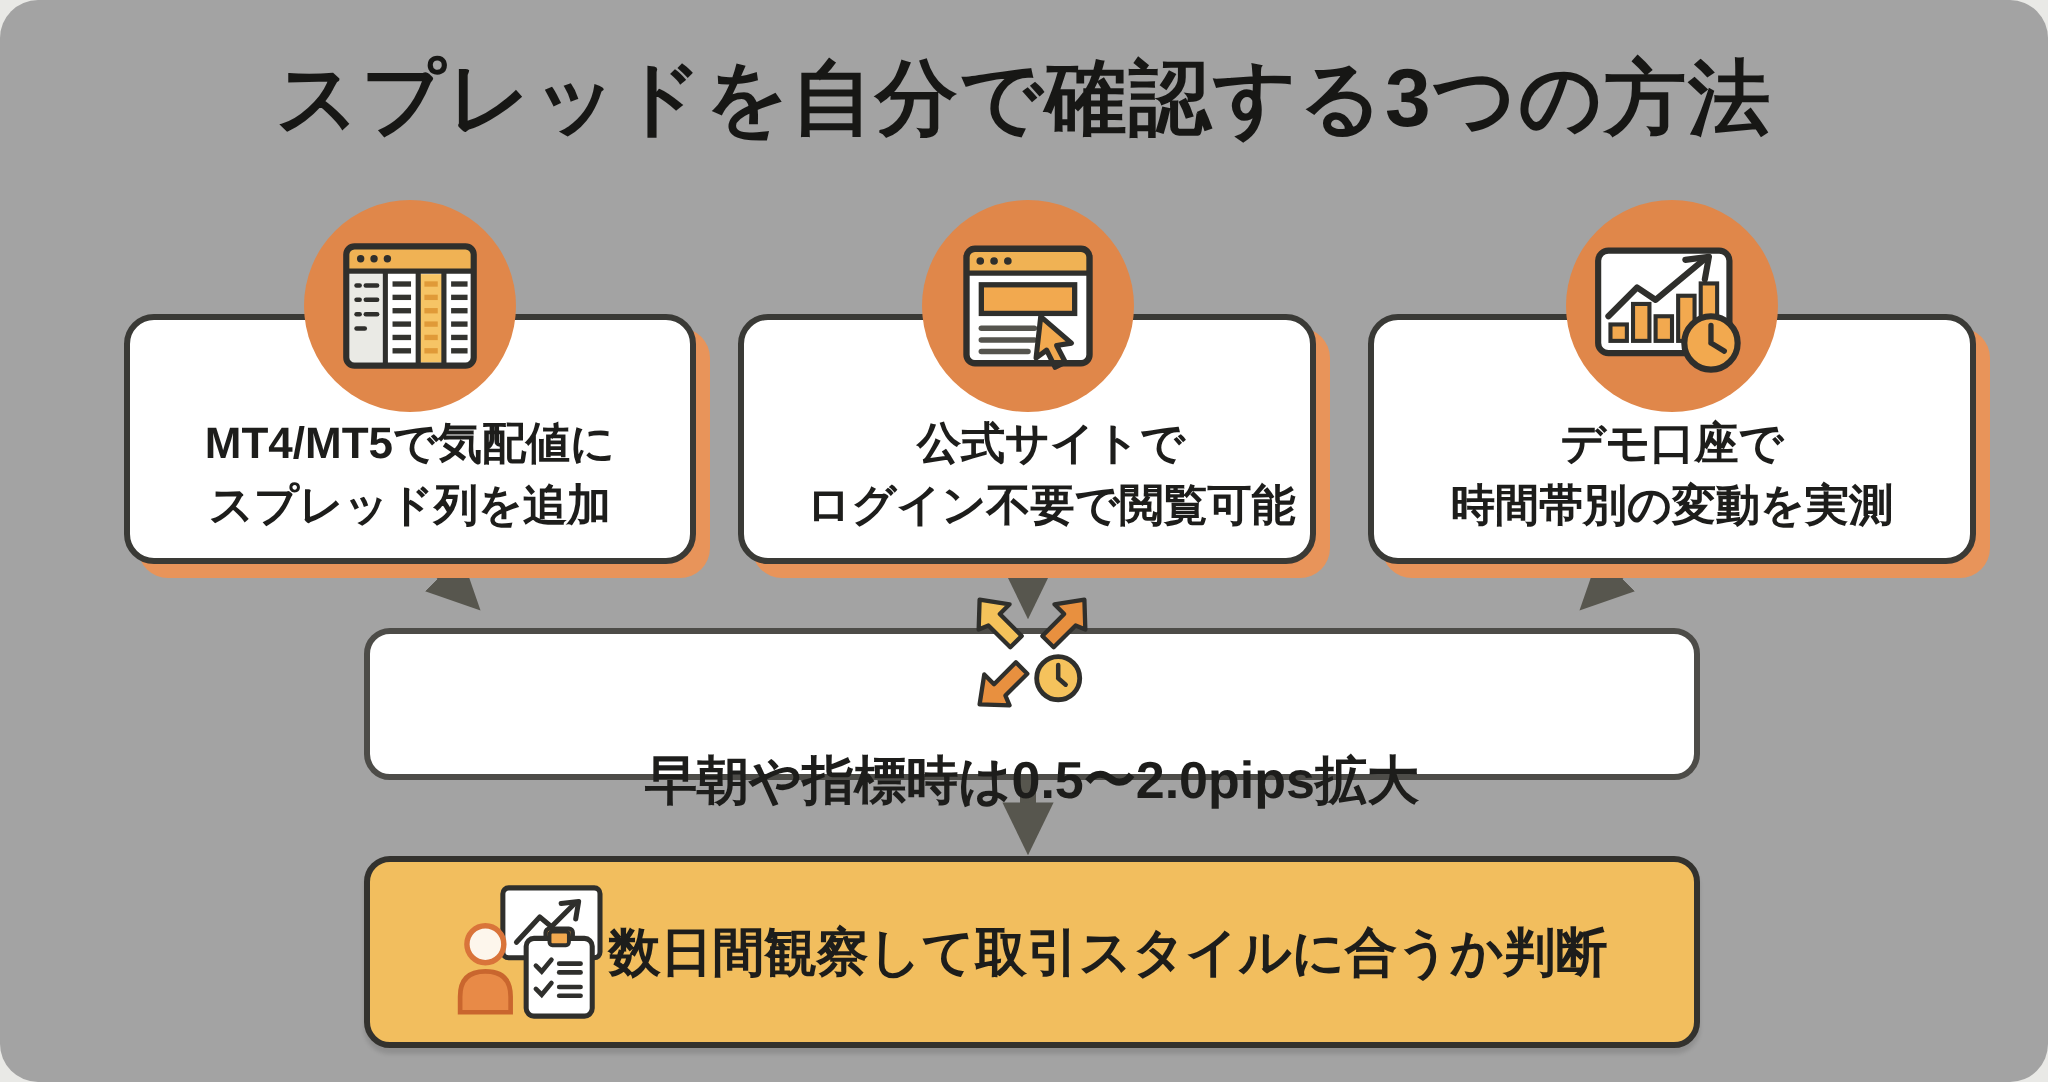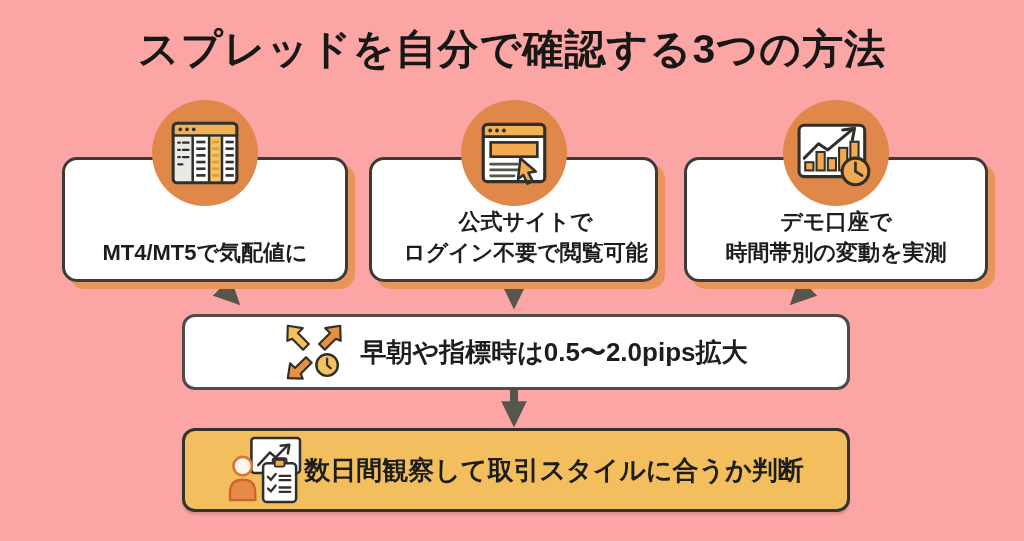--- a/index.html
+++ b/index.html
@@ -3,23 +3,24 @@
 <meta charset="utf-8">
 <style>
   html,body{margin:0;padding:0;}
   body{
     font-family:"Liberation Sans","DejaVu Sans",sans-serif;
     background:#e9e9e6;
   }
   .canvas{
     position:relative;
     width:1024px;height:541px;
-    background:#fca5a5;
+    background:#a3a3a3;
     overflow:hidden;
     color:#1D1D1B;
+    border-radius:19px;
   }
   .page-title{
     position:absolute;top:22px;left:0;width:100%;
     text-align:center;
     font-size:41px;font-weight:800;
     letter-spacing:1px;
     color:#171715;
   }
   
   .method-card{
@@ -52,25 +53,26 @@
   .flow-arrows{position:absolute;top:0;left:0;z-index:1;pointer-events:none;}
   
   .note-box{
     position:absolute;left:182px;top:314px;width:668px;height:76px;
     background:#ffffff;
     border:3px solid #4D4C48;
     border-radius:13px;
     box-sizing:border-box;
     display:flex;align-items:center;justify-content:center;gap:18px;
     z-index:2;
+    flex-direction:column;
   }
   .note-text{font-size:26px;font-weight:800;white-space:nowrap;}
   
   .conclusion-box{
-    position:absolute;left:182px;top:428px;width:668px;height:84px;
+    position:absolute;left:182px;top:428px;width:668px;height:96px;
     background:#F2BE5E;
     border:3px solid #33322E;
     border-radius:13px;
     box-sizing:border-box;
     box-shadow:0 3px 2px rgba(0,0,0,0.12);
     display:flex;align-items:center;justify-content:center;gap:0;
     z-index:2;
   }
   .conclusion-text{font-size:26px;font-weight:800;white-space:nowrap;}
   .inline-icon{flex:0 0 auto;display:block;}
@@ -138,20 +140,21 @@
             <rect x="56" y="27.5" width="8" height="2.6"></rect>
           <rect x="56" y="34" width="8" height="2.6"></rect>
             <rect x="56" y="40.5" width="8" height="2.6"></rect>
           <rect x="56" y="47" width="8" height="2.6"></rect>
             <rect x="56" y="53.5" width="8" height="2.6"></rect>
         </g>
         <rect x="5" y="4" width="62" height="58" rx="4" fill="none" stroke="#2F2F2C" stroke-width="3"></rect>
       </svg>
     </div>
     <div class="card-line">MT4/MT5で気配値に</div>
+    <div class="card-line">スプレッド列を追加</div>
   </div>
 
   <div class="method-card card-2">
     <div class="icon-circle">
       <svg width="70" height="66" viewBox="0 0 66 62">
         <rect x="4" y="4" width="58" height="54" rx="4" fill="#ffffff"></rect>
         <path d="M4,8 a4,4 0 0 1 4,-4 h50 a4,4 0 0 1 4,4 v7.5 H4 Z" fill="#F0B254"></path>
         <circle cx="10.5" cy="9.8" r="1.8" fill="#2F2F2C"></circle>
         <circle cx="17" cy="9.8" r="1.8" fill="#2F2F2C"></circle>
         <circle cx="23.5" cy="9.8" r="1.8" fill="#2F2F2C"></circle>

